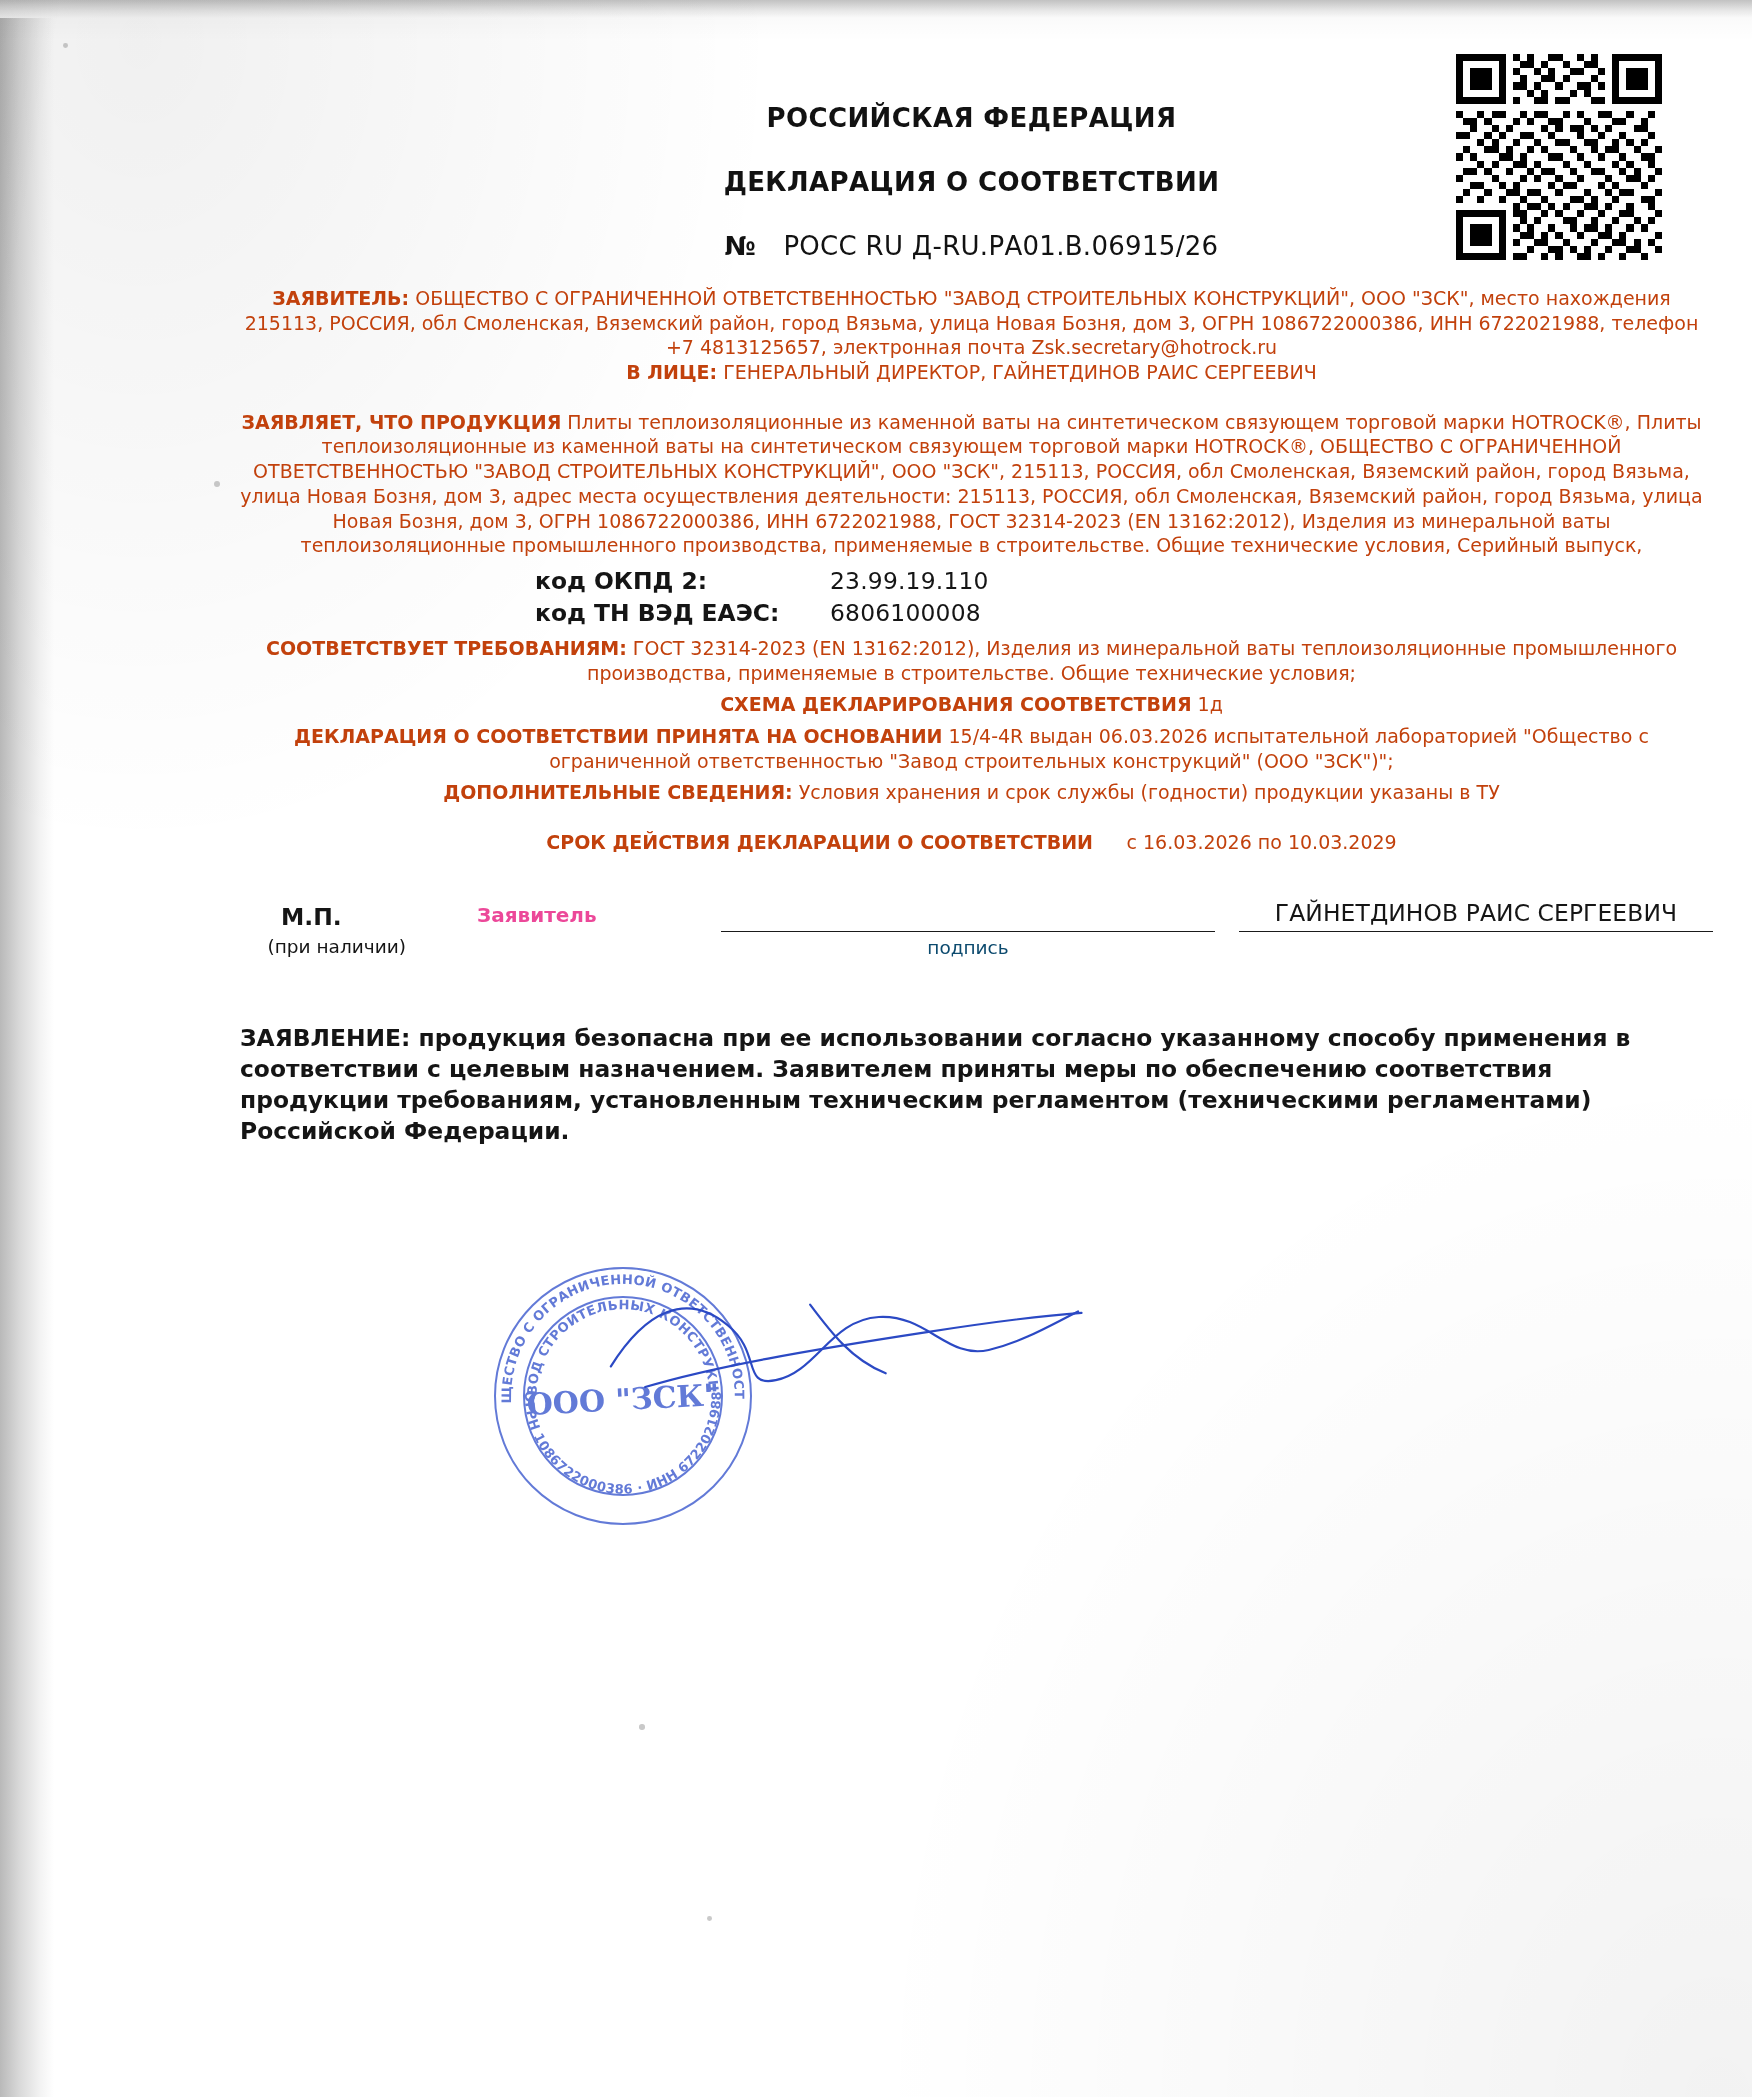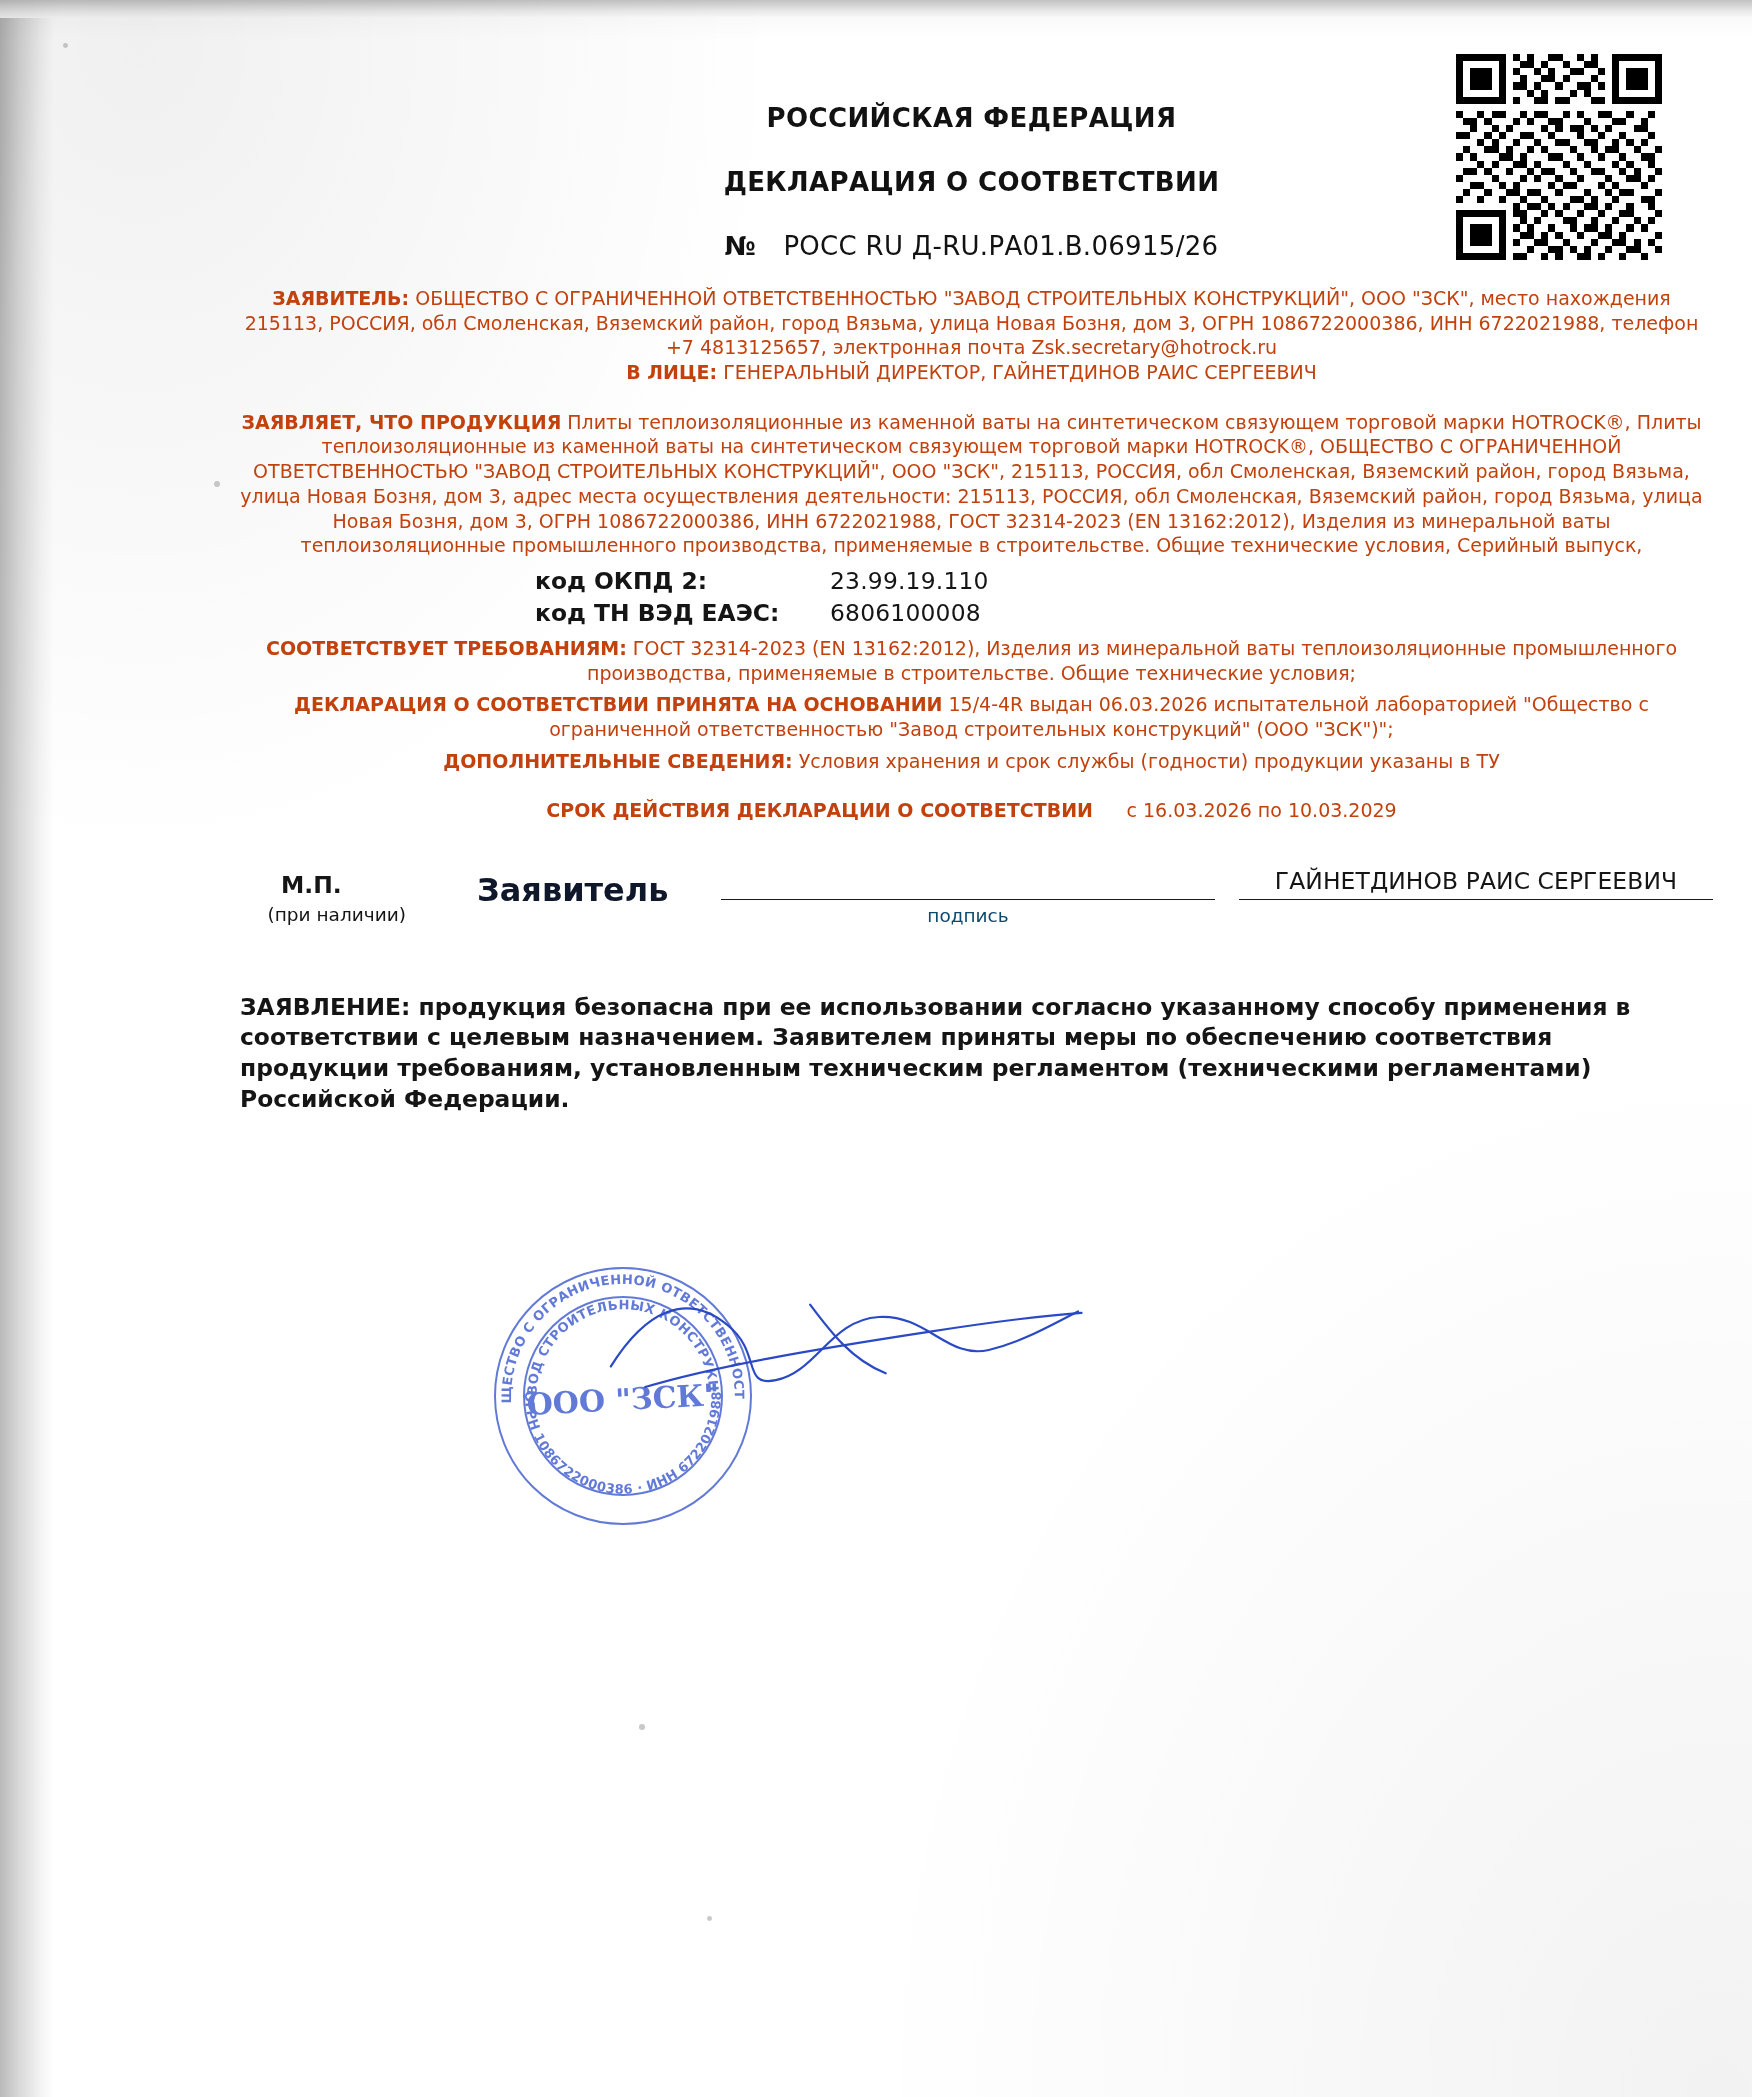--- a/index.html
+++ b/index.html
@@ -115,23 +115,23 @@
     position: absolute;
     left: 27.5px;
     top: 48px;
     font-size: 18.5px;
     color: #151515;
   }
   .decl-word {
     position: absolute;
     left: 237px;
     top: 15px;
-    font-size: 32px;
+    font-size: 20px;
     font-weight: bold;
-    color: #0f172a;
+    color: #ec4899;
   }
   .sig-line-1 {
     position: absolute;
     left: 481px;
     top: 43px;
     width: 494px;
     border-bottom: 1.7px solid #1a1a1a;
   }
   .sig-cap-1 {
     position: absolute;
@@ -516,20 +516,23 @@
       <div class="row">
         <span class="k">код ТН ВЭД ЕАЭС:</span>
         <span class="v">6806100008</span>
       </div>
     </div>
 
     <div class="block gap-sm">
       <span class="b">СООТВЕТСТВУЕТ ТРЕБОВАНИЯМ:</span><span> ГОСТ 32314-2023 (EN 13162:2012), Изделия из минеральной ваты теплоизоляционные промышленного производства, применяемые в строительстве. Общие технические условия;</span>
     </div>
 
+    <div class="block gap-sm">
+      <span class="b">СХЕМА ДЕКЛАРИРОВАНИЯ СООТВЕТСТВИЯ</span><span> 1д</span>
+    </div>
 
     <div class="block gap-sm">
       <span class="b">ДЕКЛАРАЦИЯ О СООТВЕТСТВИИ ПРИНЯТА НА ОСНОВАНИИ</span><span> 15/4-4R выдан 06.03.2026 испытательной лабораторией "Общество с ограниченной ответственностью "Завод строительных конструкций" (ООО "ЗСК")";</span>
     </div>
 
     <div class="block gap-sm">
       <span class="b">ДОПОЛНИТЕЛЬНЫЕ СВЕДЕНИЯ:</span><span> Условия хранения и срок службы (годности) продукции указаны в ТУ</span>
     </div>
 
     <div class="block gap-lg">

